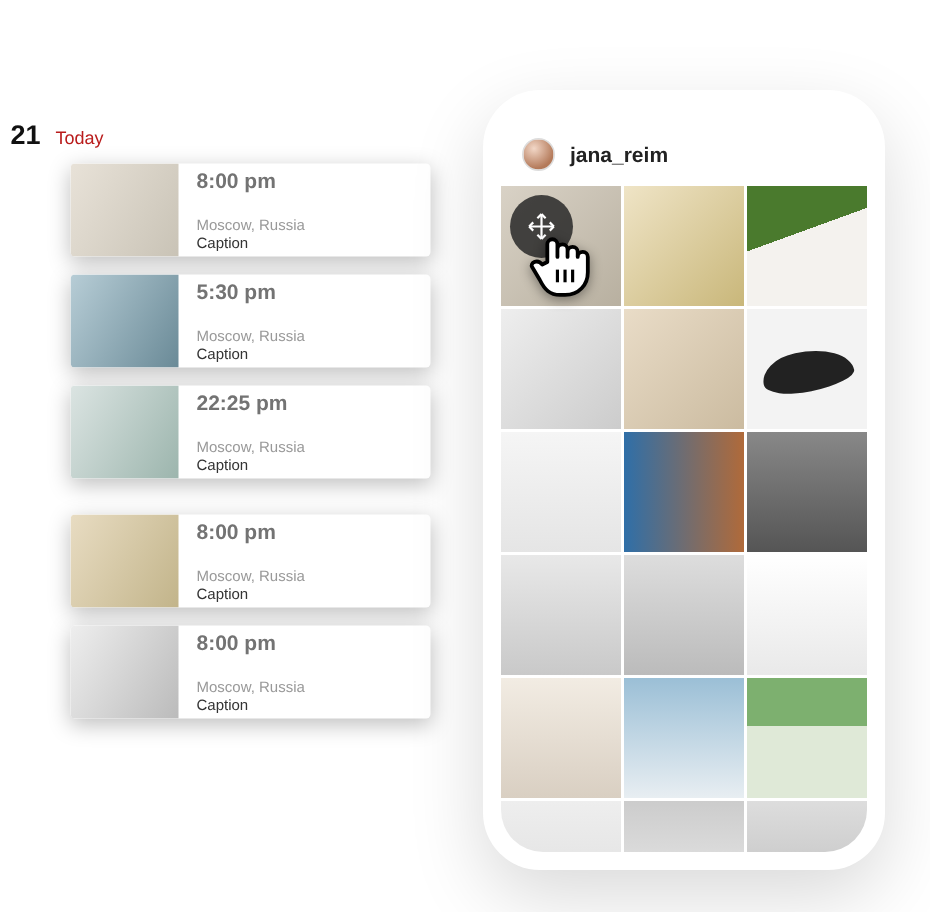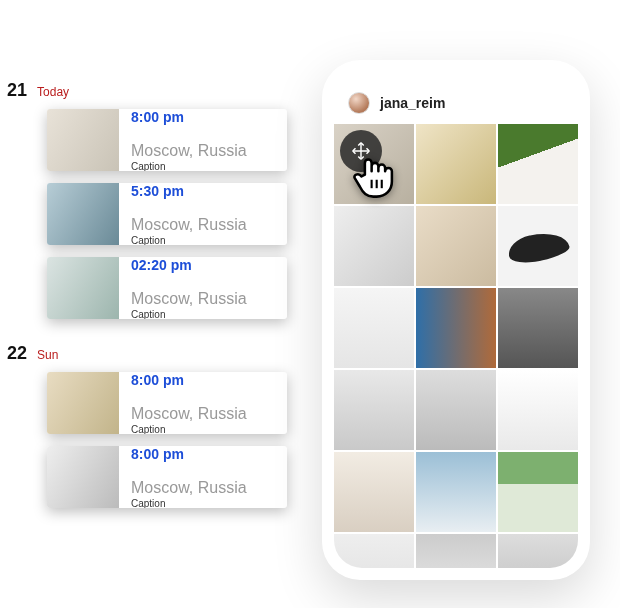--- a/index.html
+++ b/index.html
@@ -51,22 +51,22 @@
     flex: 0 0 72px;
     background: #ccc;
   }
   .post-info {
     padding: 6px 12px;
     display: flex;
     flex-direction: column;
     justify-content: center;
     gap: 1px;
   }
-  .post-time { font-size: 14px; font-weight: 600; color: #1d4ed8; }
-  .post-loc  { font-size: 16px; color: #999; margin-top: 16px; }
+  .post-time { font-size: 14px; font-weight: 600; color: #737373; }
+  .post-loc  { font-size: 10px; color: #999; margin-top: 16px; }
   .post-cap  { font-size: 10px; color: #333; }
 
   
   .th-a { background: linear-gradient(120deg,#e8e2d8,#c9c3b6); }
   .th-b { background: linear-gradient(120deg,#b7cdd6,#6a8a97); }
   .th-c { background: linear-gradient(120deg,#dbe4e2,#9cb5ad); }
   .th-d { background: linear-gradient(120deg,#e8dcc2,#c2b48a); }
   .th-e { background: linear-gradient(120deg,#eee,#bbb); }
 
   
@@ -199,32 +199,28 @@
       <div class="post-info">
         <span class="post-time">5:30 pm</span>
         <span class="post-loc">Moscow, Russia</span>
         <span class="post-cap">Caption</span>
       </div>
     </div>
 
     <div class="post-card">
       <div class="post-thumb th-c"></div>
       <div class="post-info">
-        <span class="post-time">02:20 pm</span>
+        <span class="post-time">22:25 pm</span>
         <span class="post-loc">Moscow, Russia</span>
         <span class="post-cap">Caption</span>
       </div>
     </div>
   </div>
 
   <div class="day-block">
-    <div class="day-header">
-      <span class="day-num">22</span>
-      <span class="day-name">Sun</span>
-    </div>
 
     <div class="post-card">
       <div class="post-thumb th-d"></div>
       <div class="post-info">
         <span class="post-time">8:00 pm</span>
         <span class="post-loc">Moscow, Russia</span>
         <span class="post-cap">Caption</span>
       </div>
     </div>
 

